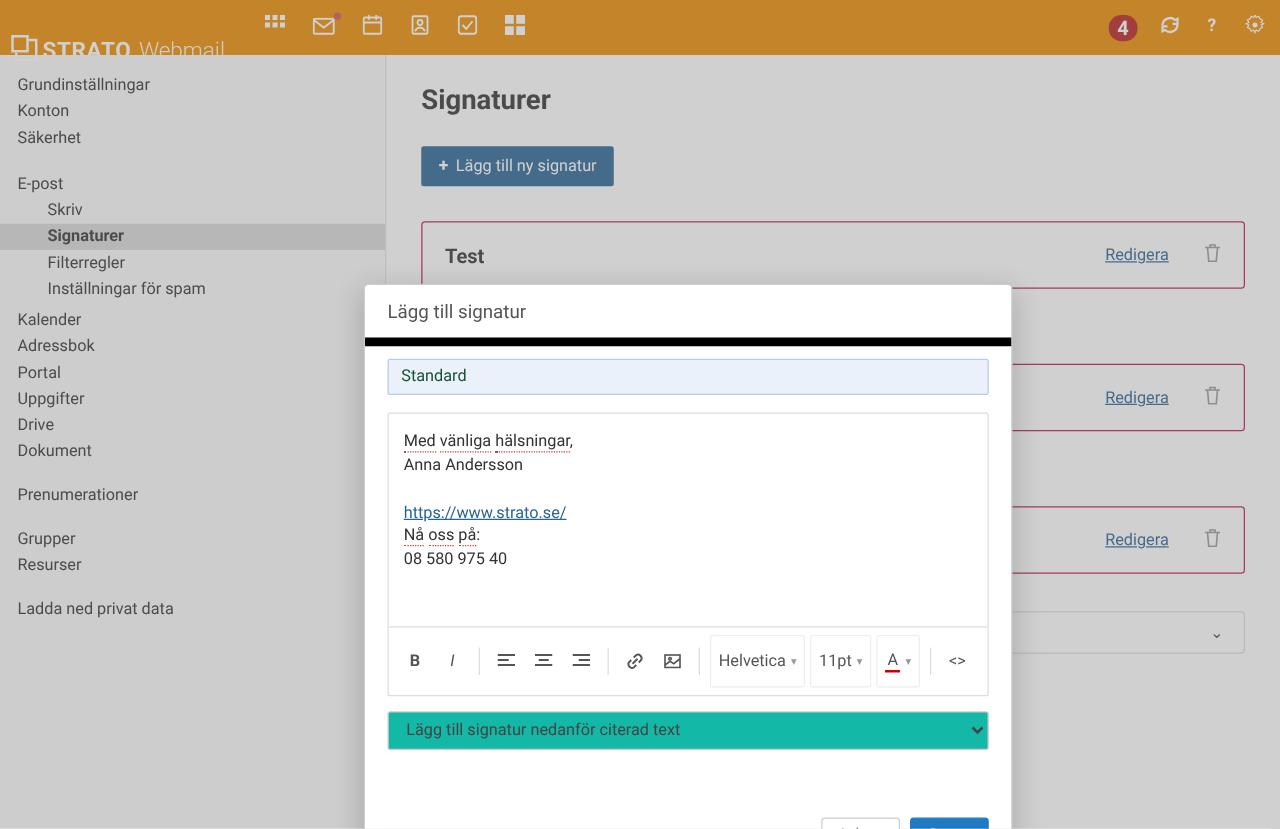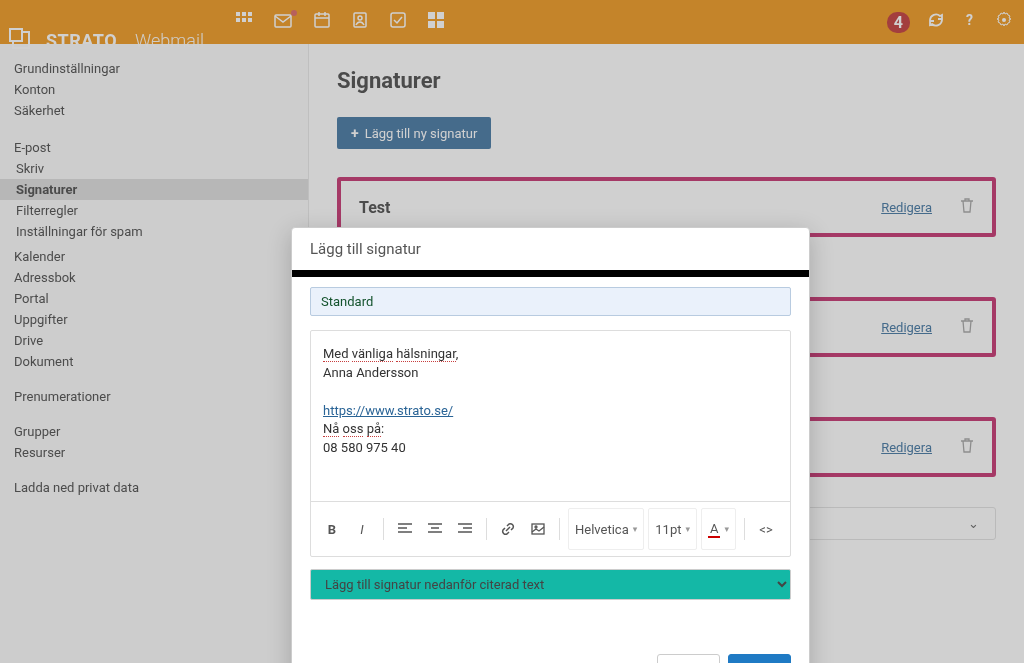--- a/index.html
+++ b/index.html
@@ -1,43 +1,43 @@
 <!DOCTYPE html>
 <html><head>
 <meta charset="utf-8">
 <style>
 * { margin: 0; padding: 0; box-sizing: border-box; font-family: -apple-system, BlinkMacSystemFont, "Segoe UI", Roboto, Helvetica, Arial, sans-serif; }
 body { background: #fff; width: 1024px; height: 663px; overflow: hidden; position: relative; }
 
 .topbar { background: #ed8b00; height: 44px; display: flex; align-items: center; padding: 0 12px; color: #fff; }
-.brand { display: flex; align-items: center; gap: 16px; margin-right: 18px; margin-top: 36px; }
+.brand { display: flex; align-items: center; gap: 4px; margin-right: 18px; margin-top: 36px; }
 .brand-logo { width: 18px; height: 18px; border: 2px solid #fff; display:inline-block; position:relative; }
 .brand-logo::after{ content:""; position:absolute; left:-5px; top:-5px; width:10px; height:10px; border:2px solid #fff; background:#ed8b00;}
 .brand-name { font-size: 18px; font-weight: 700; letter-spacing: .5px; }
 .brand-label { font-size: 18px; font-weight: 300; opacity: .95; margin-left:2px; }
 .top-icons { display: flex; gap: 22px; align-items: center; margin-left: 14px; }
 .top-icons span, .top-right span { color:#fff; font-size:16px; cursor:pointer; position:relative; }
 .envelope-dot::after{content:"";position:absolute;top:-3px;right:-5px;width:6px;height:6px;background:#d9534f;border-radius:50%;}
 .top-right { margin-left:auto; display:flex; gap:18px; align-items:center; }
 .badge { background:#bb1f1f; color:#fff; border-radius:10px; font-size:11px; font-weight:700; padding:1px 7px; }
 
 .main { display:flex; height:calc(100% - 44px); }
 .sidebar { width:309px; background:#fafafa; border-right:1px solid #e5e5e5; padding-top:12px; font-size:13px; color:#333; }
 .sidebar .section { padding: 2px 0; }
 .sidebar .item { padding: 3px 14px; cursor:pointer; }
-.sidebar .sub { padding-left: 16px; }
+.sidebar .sub { padding-left: 38px; }
 .sidebar .spacer { height: 12px; }
 .sidebar .active { background:#d9d9d9; font-weight:700; }
 
 .content { flex:1; padding: 24px 28px; position:relative; }
 .page-title { font-size:22px; font-weight:700; color:#333; margin-bottom:24px; }
 .btn-primary { background:#2a6496; color:#fff; border:none; padding:8px 14px; font-size:13px; border-radius:2px; cursor:pointer; display:inline-flex; align-items:center; gap:6px;}
 .btn-primary .plus { font-weight:700; font-size:14px; }
 .sig-list { margin-top:28px; }
-.sig-row { border:4px solid #be185d; border-radius:3px; padding:16px 18px; display:flex; align-items:center; margin-bottom:60px; background:#fff;}
+.sig-row { border:1px solid #be185d; border-radius:3px; padding:16px 18px; display:flex; align-items:center; margin-bottom:60px; background:#fff;}
 .sig-row .name { font-weight:700; color:#333; }
 .sig-row .edit { margin-left:auto; color:#2a6496; font-size:13px; cursor:pointer; margin-right:28px;text-decoration:underline; }
 .sig-row .trash { color:#999; cursor:pointer; }
 
 .forward-bar{ border:1px solid #ddd; border-radius:3px; padding:8px 16px; display:flex; align-items:center; font-size:13px; color:#555; margin-top:30px; }
 .forward-bar .chev { margin-left:auto; }
 
 .overlay { position:absolute; inset:0; background:rgba(120,120,120,.35); z-index:5; }
 
 .modal { position:absolute; z-index:10; left:291px; top:227px; width:519px; background:#fff; border:1px solid #ccc; border-radius:4px; box-shadow:0 6px 24px rgba(0,0,0,.2); display:flex; flex-direction:column;}

